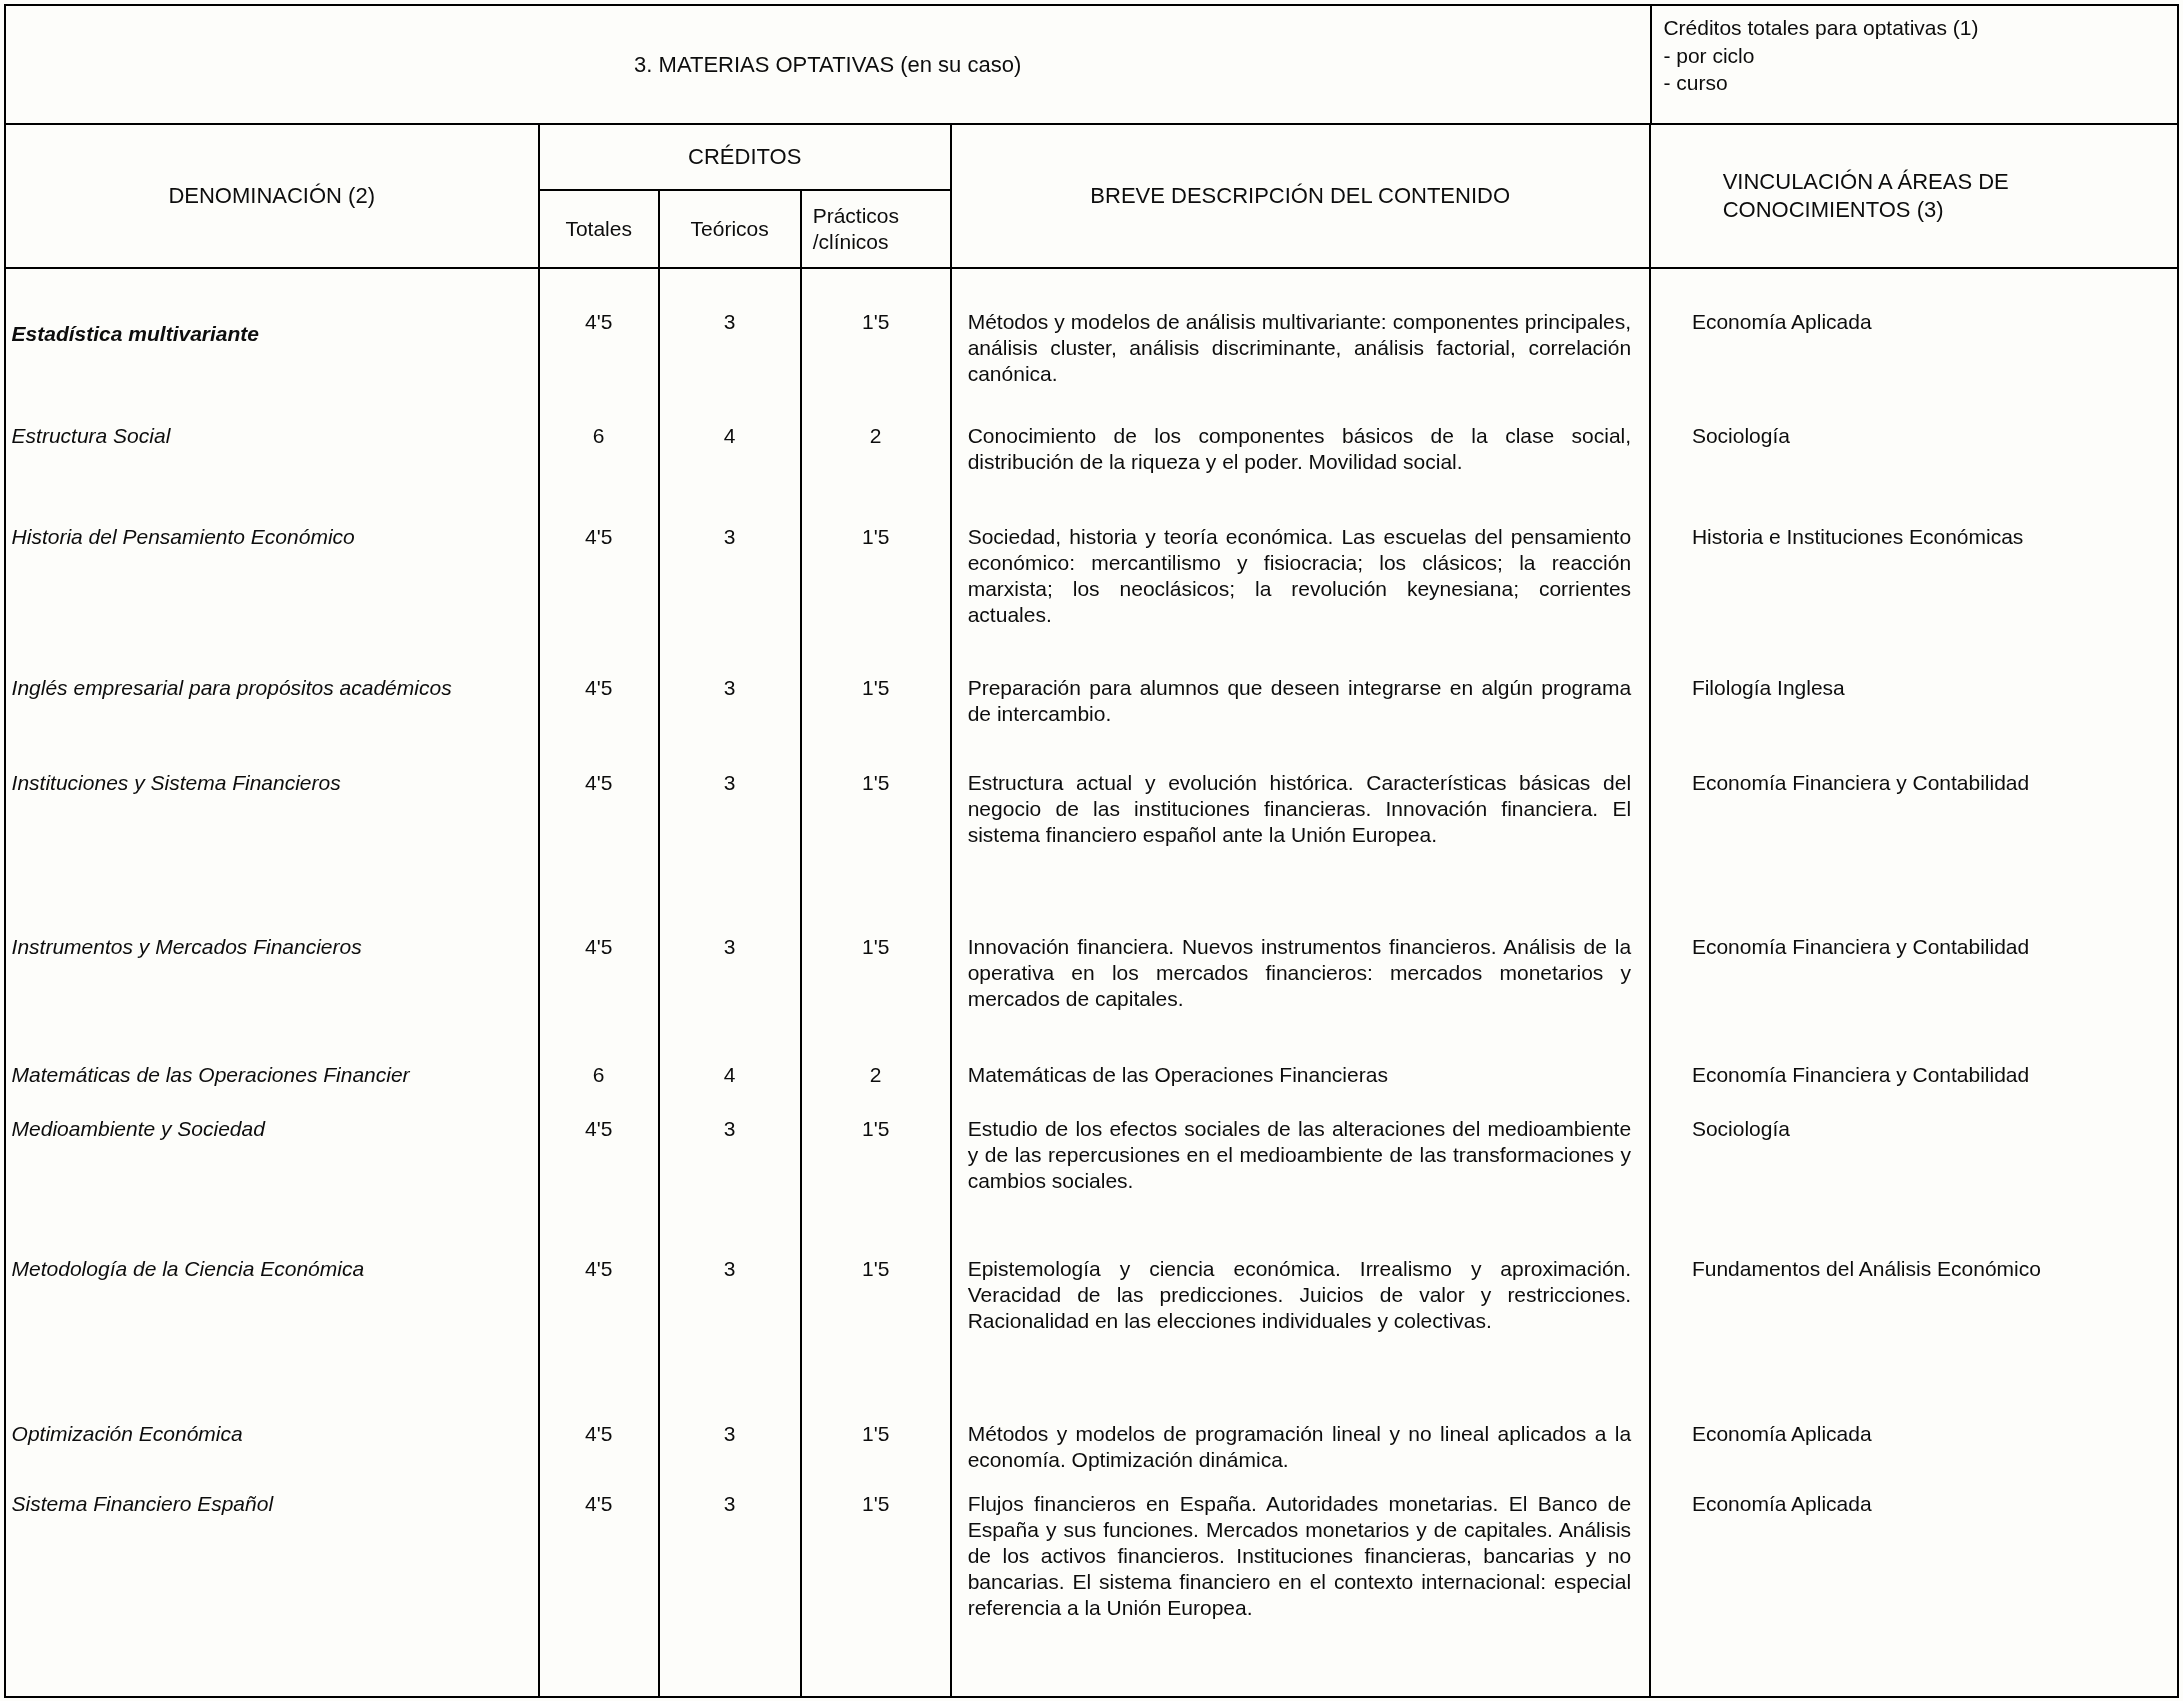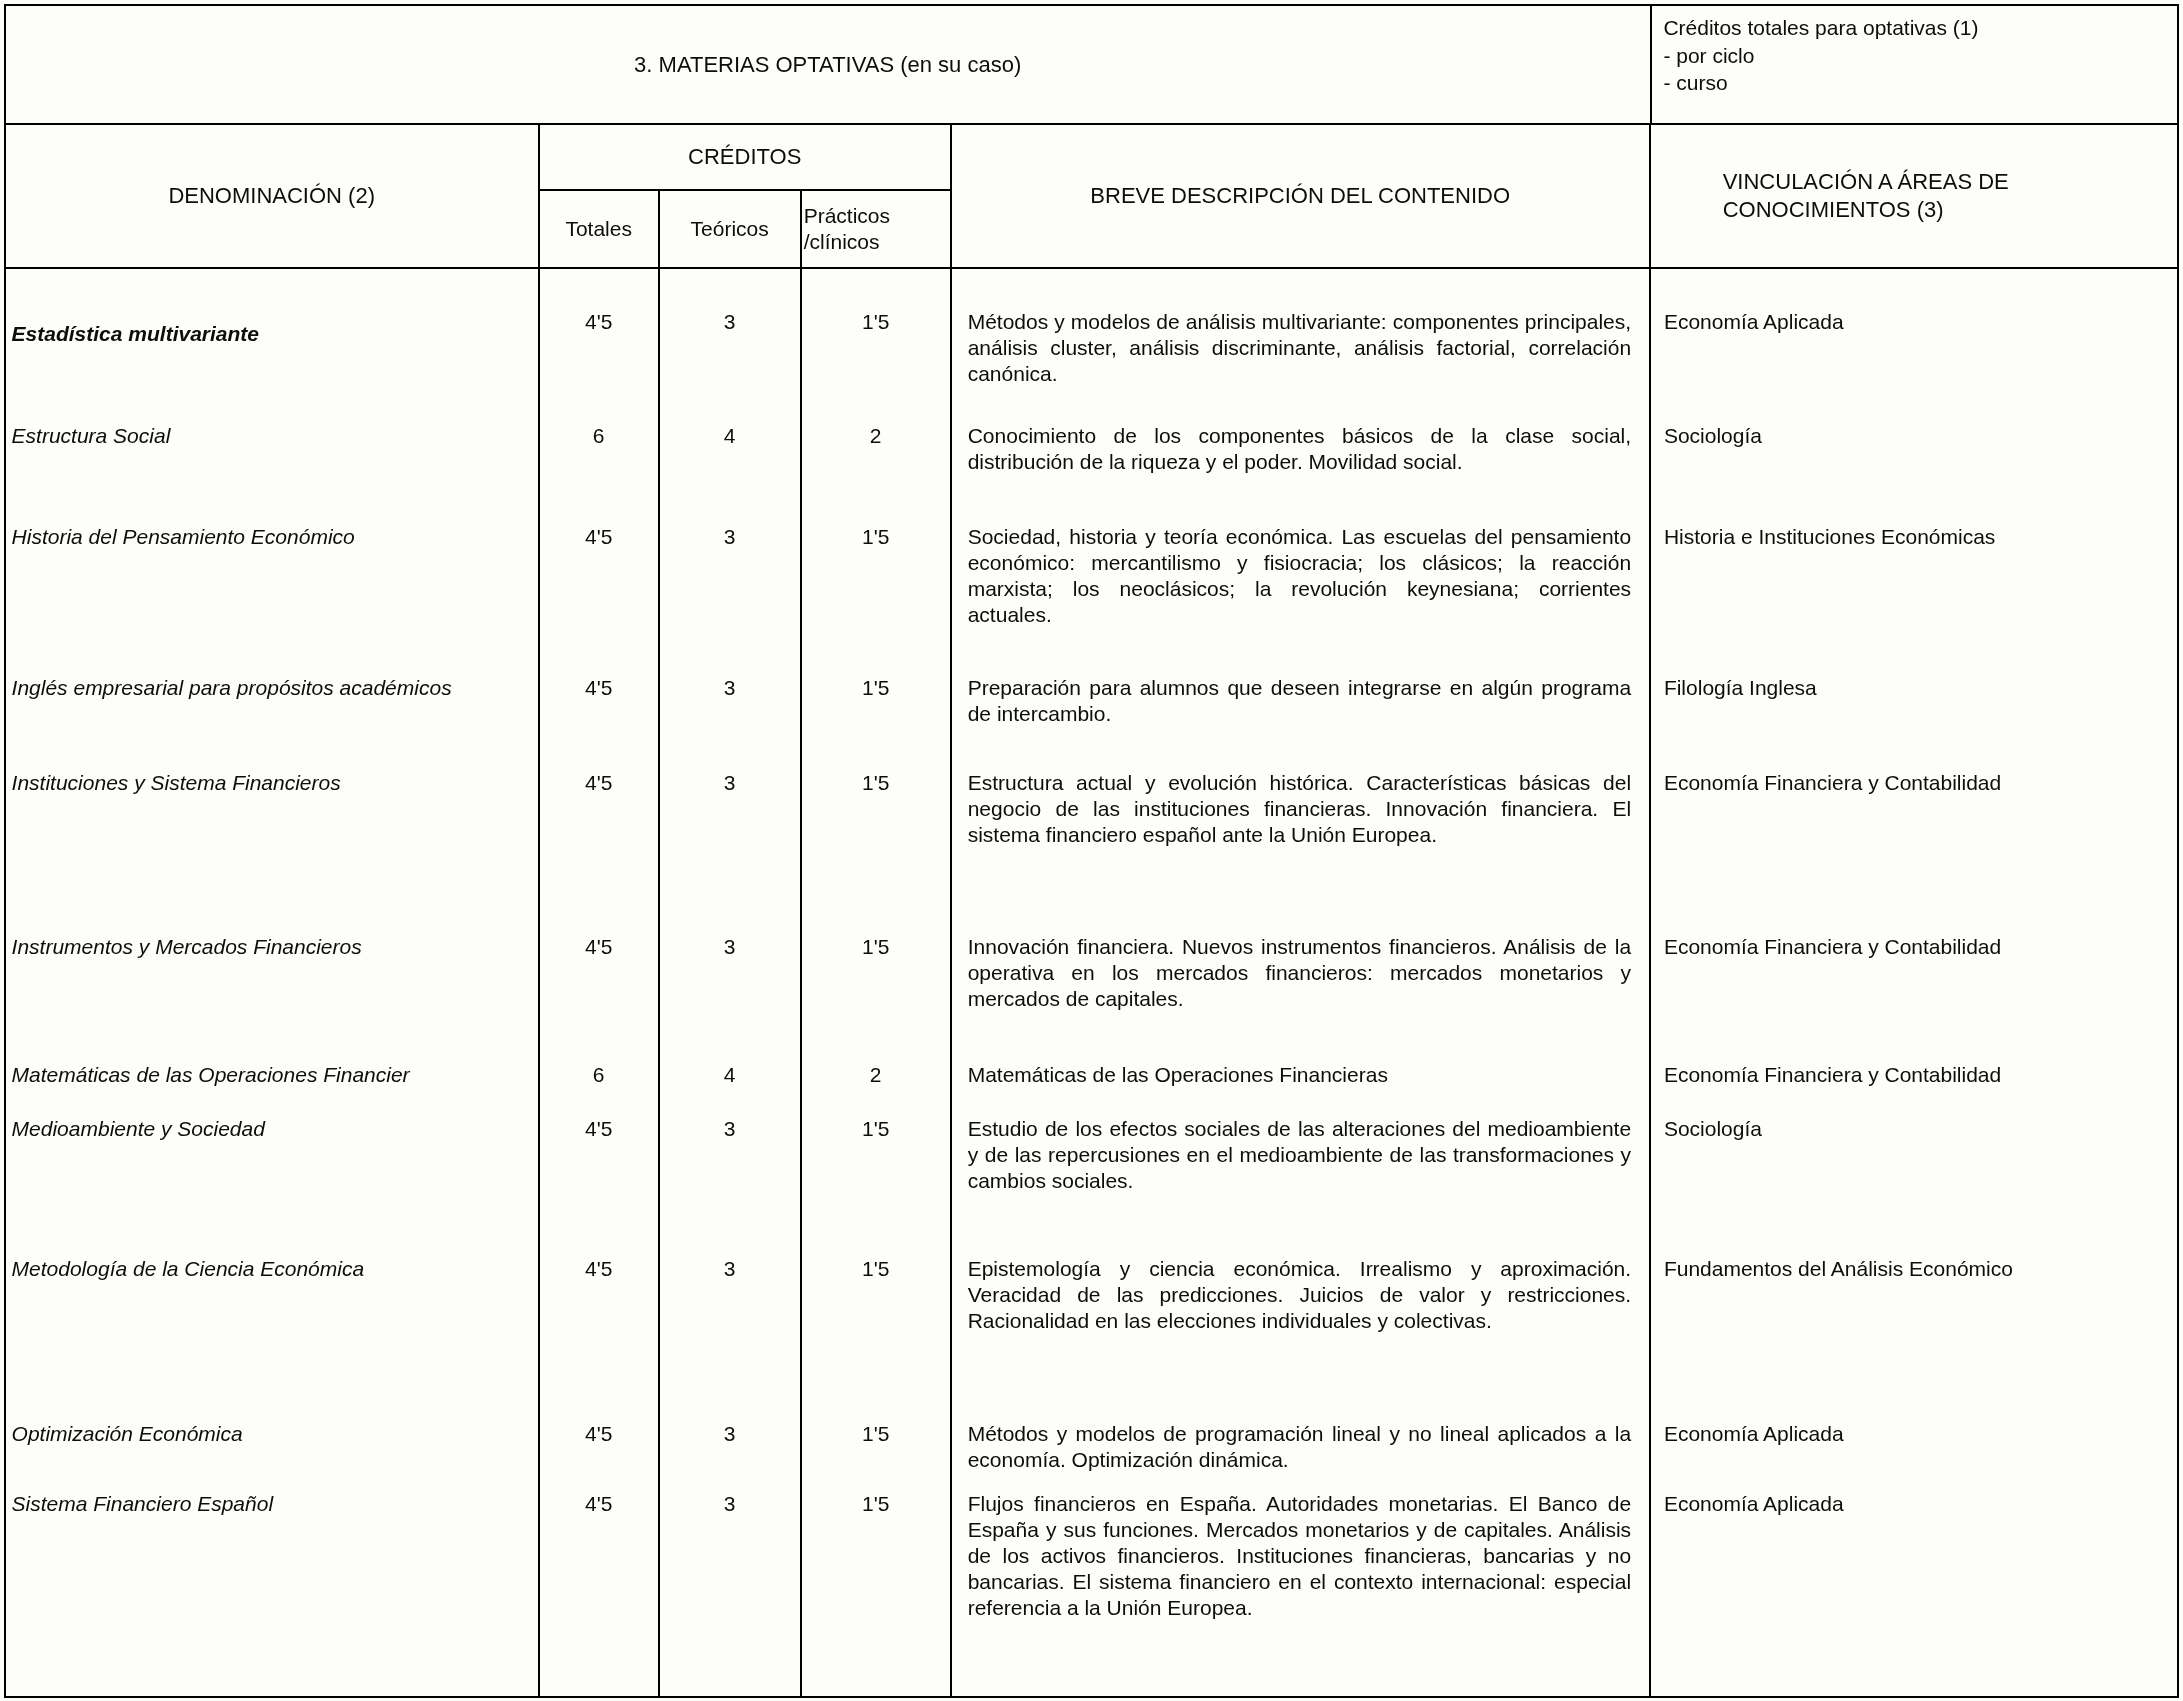--- a/index.html
+++ b/index.html
@@ -69,42 +69,42 @@
   .cred-sub {
     display: grid;
     grid-template-columns: 120px 142px 1fr;
   }
   .cred-sub .sub {
     display: flex; flex-direction: column;
     justify-content: center;
     font-size: 21px;
   }
   .h-tot, .h-teo { border-right: 2.2px solid #000; align-items: center; text-align: center; }
-  .h-prac { padding-left: 2px; }
+  .h-prac { padding-left: 11px; }
   .h-desc {
     grid-column: 5;
     border-right: 2.2px solid #000;
     display: flex; align-items: center; justify-content: center;
     font-size: 22px;
   }
   .h-vinc {
     grid-column: 6;
     display: flex; align-items: center; justify-content: center;
     text-align: left;
     font-size: 22px;
   }
   .h-vinc span { display: inline-block; max-width: 382px; }
 
   
   .row {
     display: grid;
     grid-template-columns: var(--cols);
   }
   .row .cell { border-right: 2.2px solid #000; overflow: hidden; }
-  .row .col-vinc { border-right: none; }
+  .row .col-vinc { border-right: none; margin-left: 28px; }
   .col-den {
     font-style: italic;
     padding: 0 81px 0 5.9px;
   }
   .col-den.nowrap { white-space: nowrap; padding-right: 8px; }
   .col-num { text-align: center; }
   .col-desc {
     padding: 0 17.6px 0 16px;
     text-align: justify;
   }

